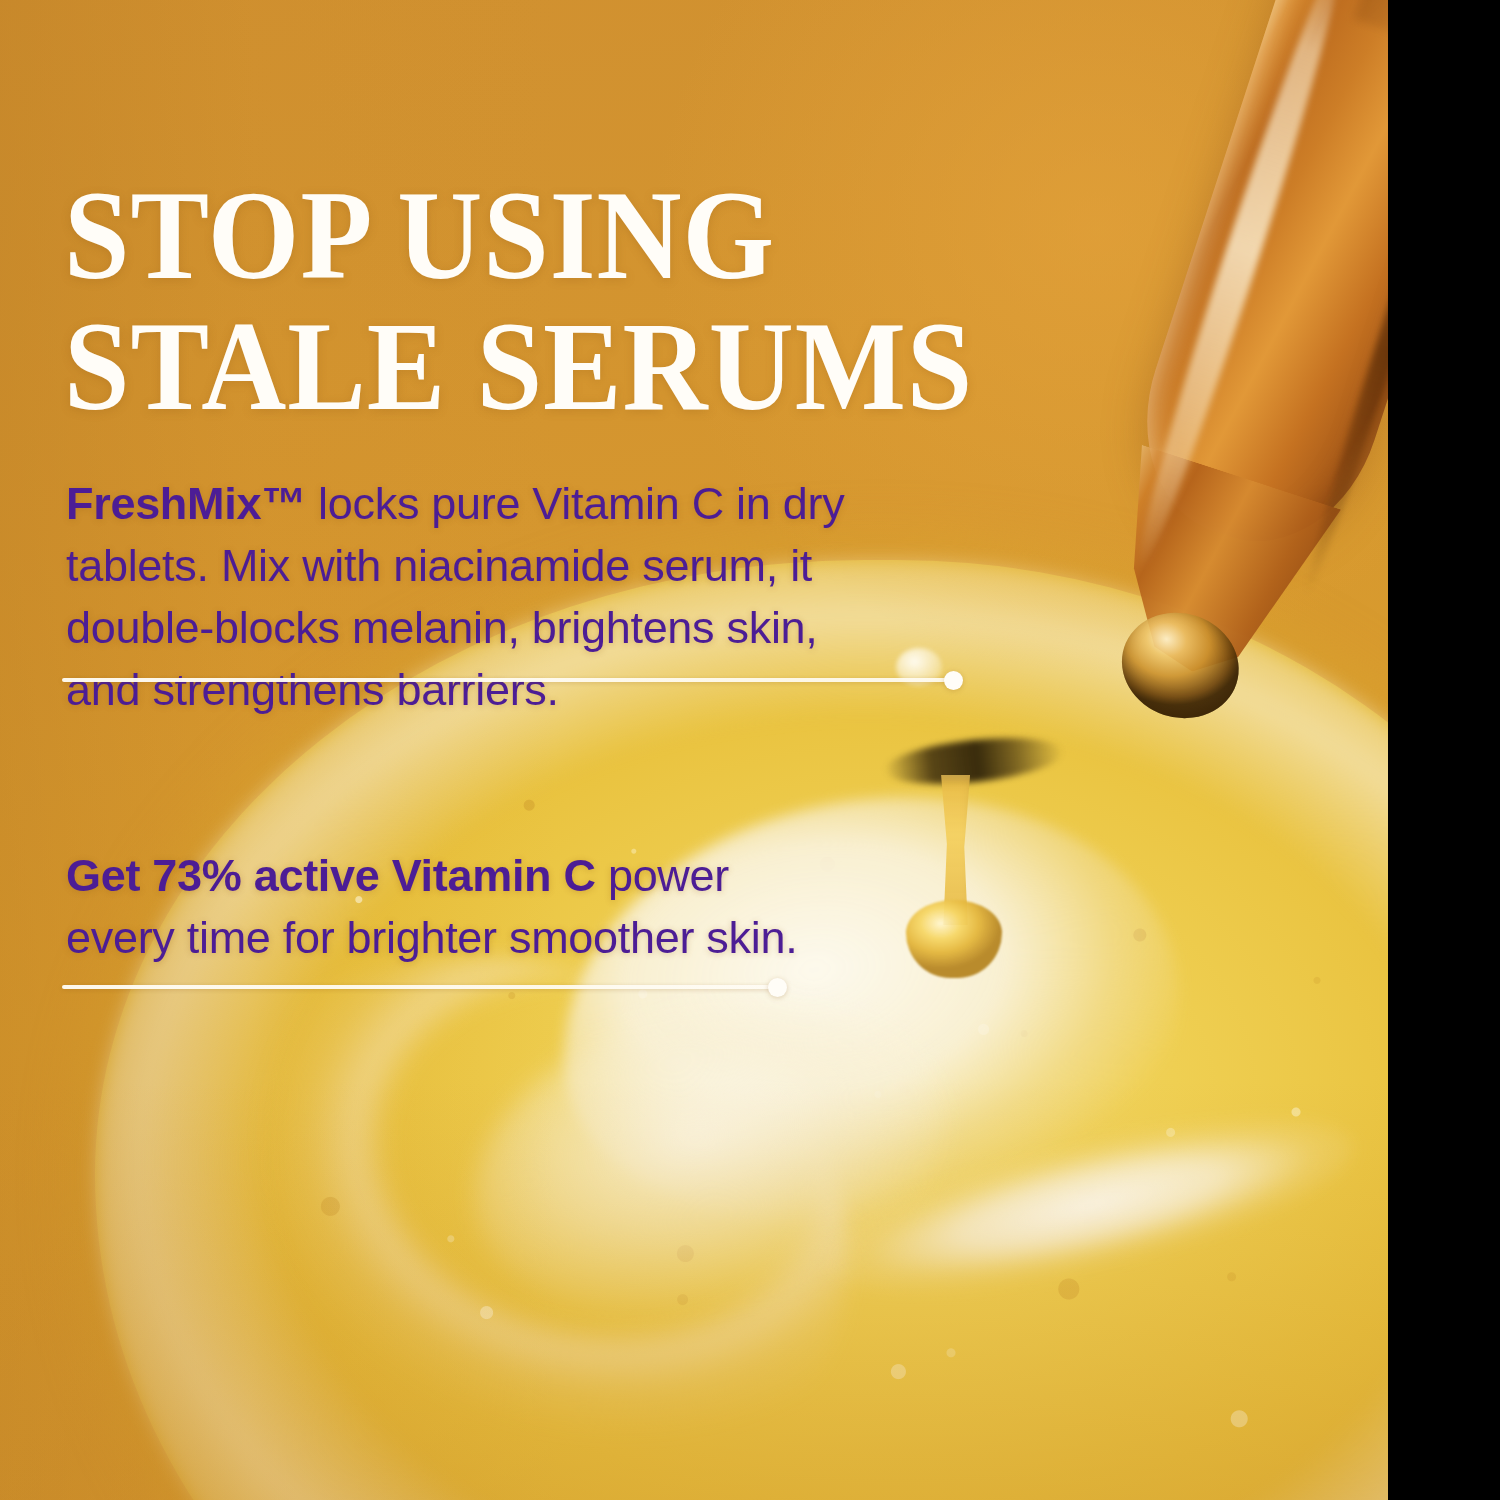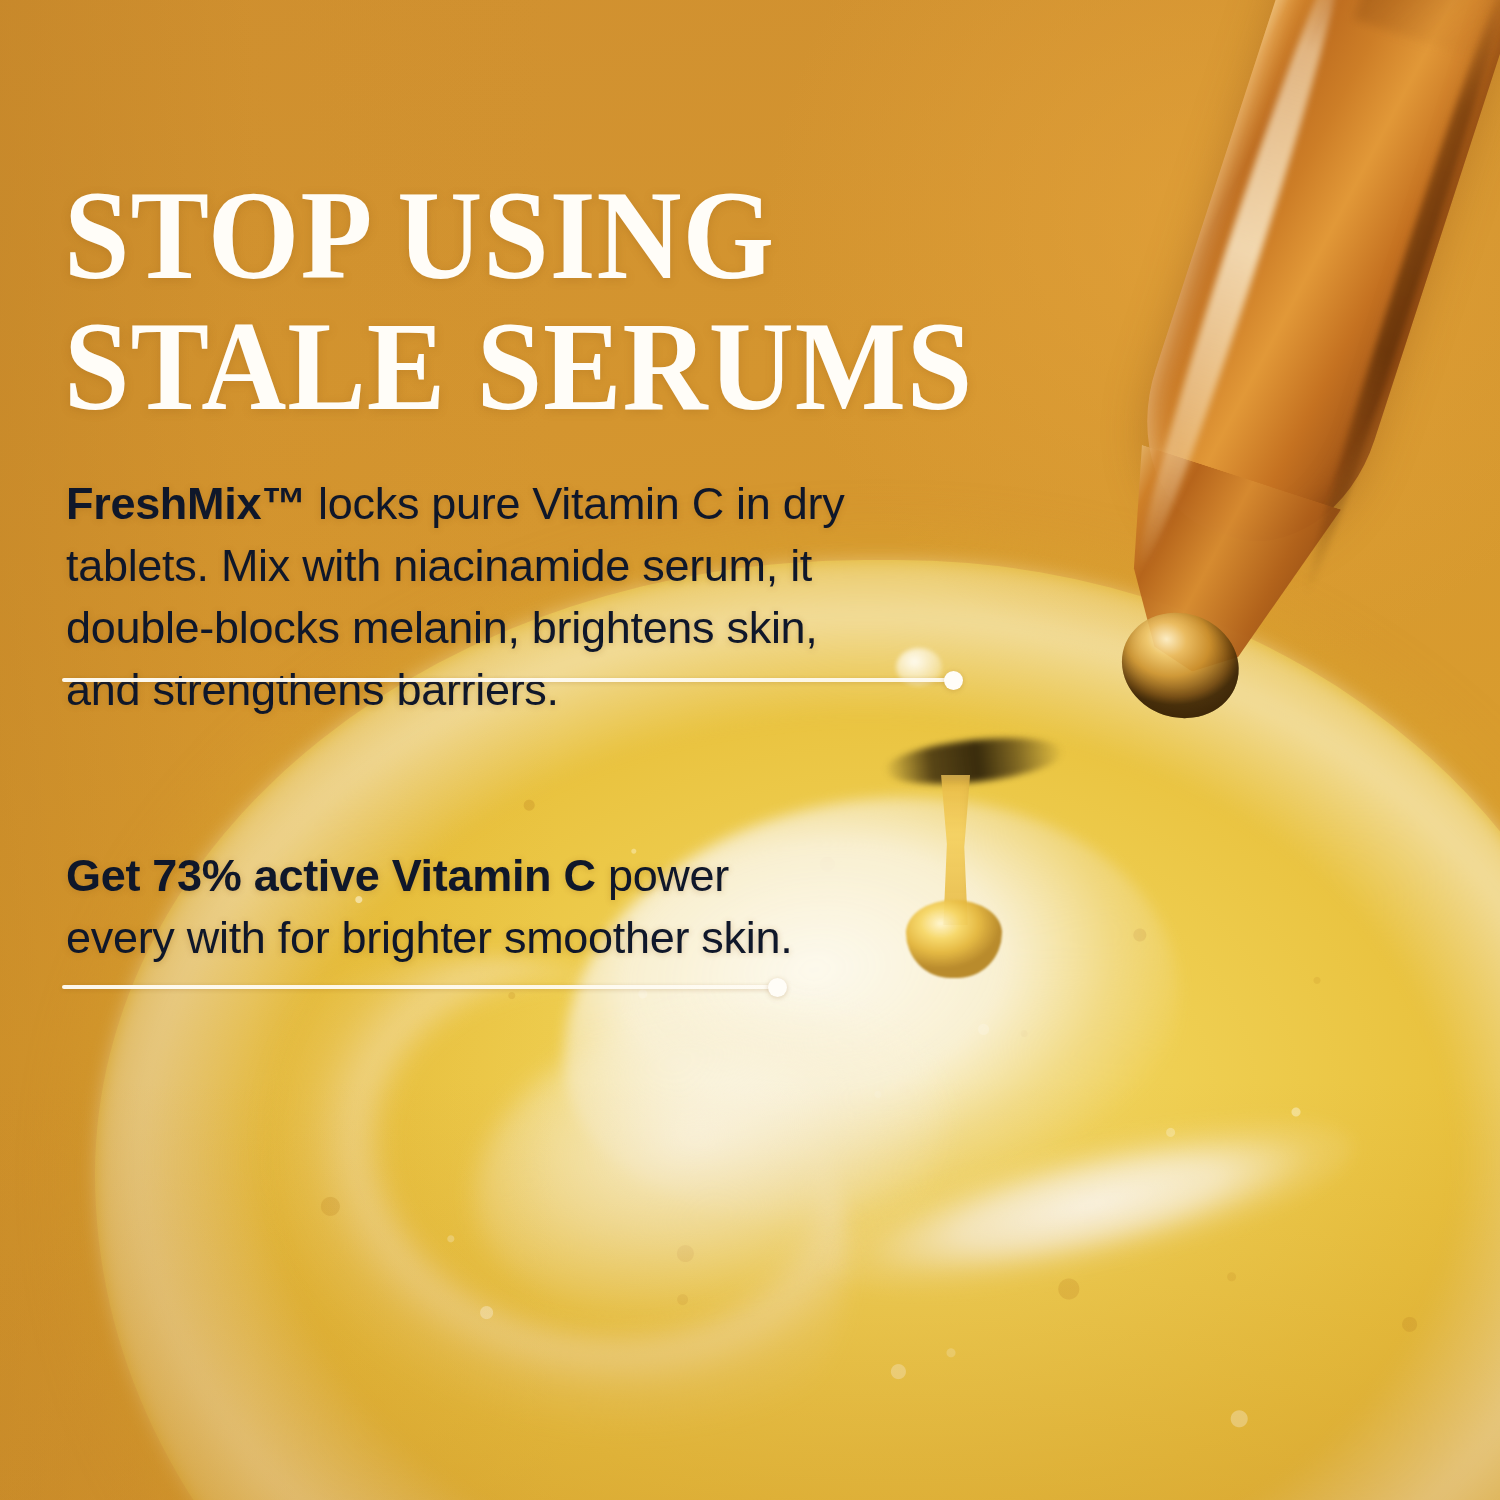--- a/index.html
+++ b/index.html
@@ -2,21 +2,21 @@
 <html><head>
 <meta charset="utf-8">
 <style>
   html, body {
     margin: 0;
     padding: 0;
     background: #000;
   }
   #stage {
     position: relative;
-    width: 1500px;
+    width: 1388px;
     height: 1500px;
     overflow: hidden;
     background: #d4952f;
     font-family: "Liberation Sans", sans-serif;
   }
 
   
   .bg-layer { position: absolute; inset: 0; }
 
   
@@ -276,21 +276,21 @@
     letter-spacing: 1px;
     text-transform: uppercase;
     transform: scaleX(0.935);
     transform-origin: left top;
     text-shadow: 0 2px 10px rgba(150,92,20,0.28);
     white-space: pre-line;
   }
 
   .body-block {
     position: absolute;
-    color: #0f172a;
+    color: #4c1d95;
     font-size: 45px;
     line-height: 1.38;
     letter-spacing: -0.3px;
     text-shadow: 0 1px 6px rgba(150,92,20,0.30);
   }
   .body-block b { font-weight: 700; }
   #para1 { left: 66px; top: 428px; width: 820px; }
   #para2 { left: 66px; top: 800px; width: 760px; }
 
   .divider {
@@ -348,20 +348,20 @@
 
   <p class="body-block" id="para1">
     <b>FreshMix™</b><span> locks pure Vitamin C in dry tablets. Mix with niacinamide serum, it double-blocks melanin, brightens skin, and strengthens barriers.</span>
   </p>
 
   <div class="divider" id="divider1">
     <span class="dot"></span>
   </div>
 
   <p class="body-block" id="para2">
-    <b>Get 73% active Vitamin C</b><span> power every with for brighter smoother skin.</span>
+    <b>Get 73% active Vitamin C</b><span> power every time for brighter smoother skin.</span>
   </p>
 
   <div class="divider" id="divider2">
     <span class="dot"></span>
   </div>
 
 </div>
 
 </body></html>

